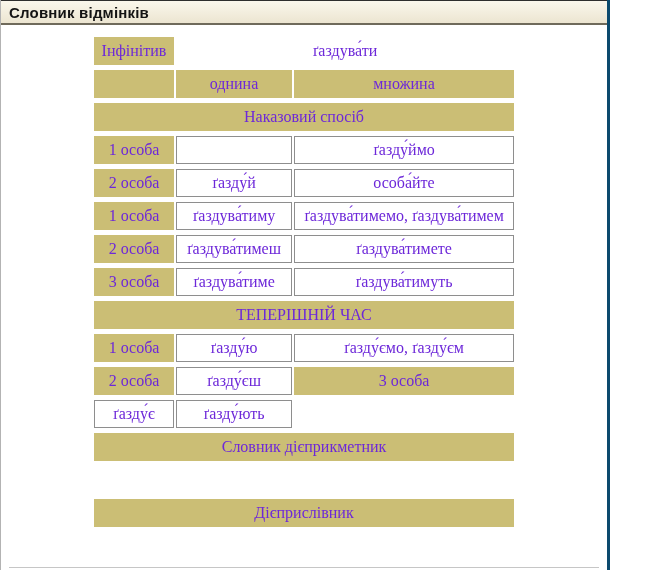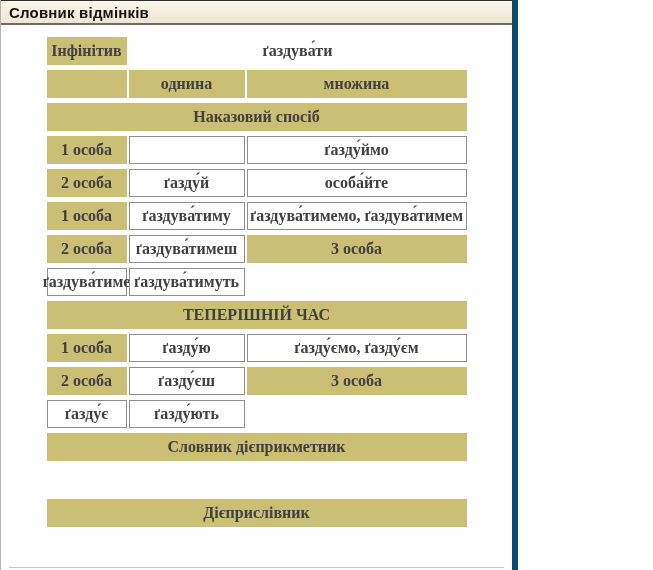--- a/index.html
+++ b/index.html
@@ -1,23 +1,23 @@
 <!DOCTYPE html>
 <html><head>
 <meta charset="utf-8">
 <style>
   html, body { margin:0; padding:0; background:#ffffff; }
   #screen {
     position:relative;
-    width:518px; height:570px;
+    width:610px; height:570px;
     overflow:hidden;
     background:#ffffff;
     font-family:"Liberation Serif", serif;
     border-left:1px solid #b3b3b3;
-    border-right:6px solid #0c4a6e;
+    border-right:3px solid #0c4a6e;
     box-sizing:border-box;
   }
   .titlebar {
     height:22px;
     background:linear-gradient(#faf7ec, #ece5d1);
     border-top:1px solid #2e2e2e;
     border-bottom:2px solid #6f6a5b;
     display:flex;
     align-items:center;
     padding-left:8px;
@@ -31,22 +31,21 @@
   }
   .conj-table {
     width:420px;
     margin:12px auto 0 auto;
     display:grid;
     grid-template-columns:80px 116px 220px;
     grid-auto-rows:28px;
     column-gap:2px;
     row-gap:5px;
     font-size:16px;
-    color:#404040;
-    font-weight:bold;
+    color:#6d28d9;
   }
   .cell {
     display:flex;
     align-items:center;
     justify-content:center;
     box-sizing:border-box;
     white-space:nowrap;
   }
   .olive { background:#cbbe75; }
   .data  { background:#ffffff; border:1px solid #8e8e8e; }
@@ -90,20 +89,21 @@
     <div class="cell data">ґазду́й</div>
     <div class="cell data">особа́йте</div>
 
 
     <div class="cell olive">1 особа</div>
     <div class="cell data">ґаздува́тиму</div>
     <div class="cell data">ґаздува́тимемо, ґаздува́тимем</div>
 
     <div class="cell olive">2 особа</div>
     <div class="cell data">ґаздува́тимеш</div>
+    <div class="cell data">ґаздува́тимете</div>
 
     <div class="cell olive">3 особа</div>
     <div class="cell data">ґаздува́тиме</div>
     <div class="cell data">ґаздува́тимуть</div>
 
     <div class="cell olive span-all">ТЕПЕРІШНІЙ ЧАС</div>
 
     <div class="cell olive">1 особа</div>
     <div class="cell data">ґазду́ю</div>
     <div class="cell data">ґазду́ємо, ґазду́єм</div>

